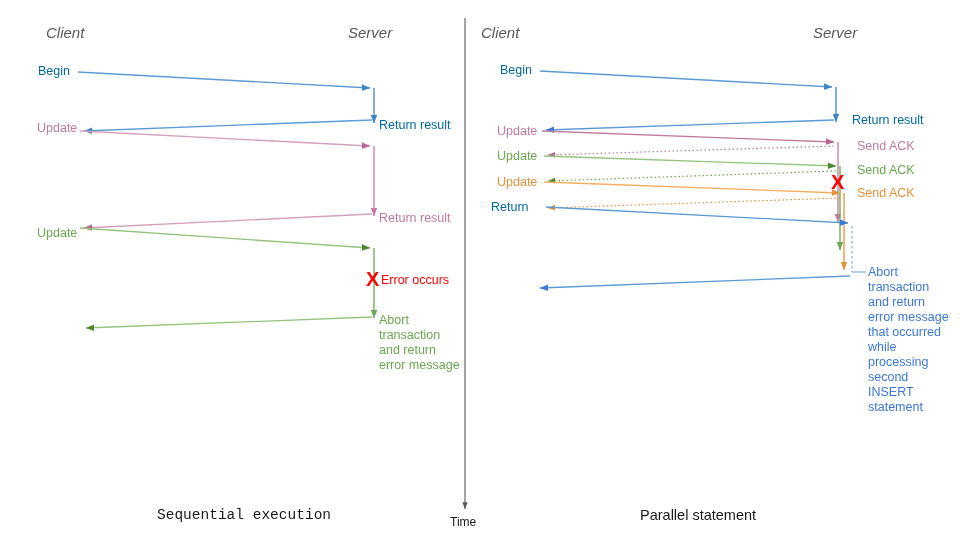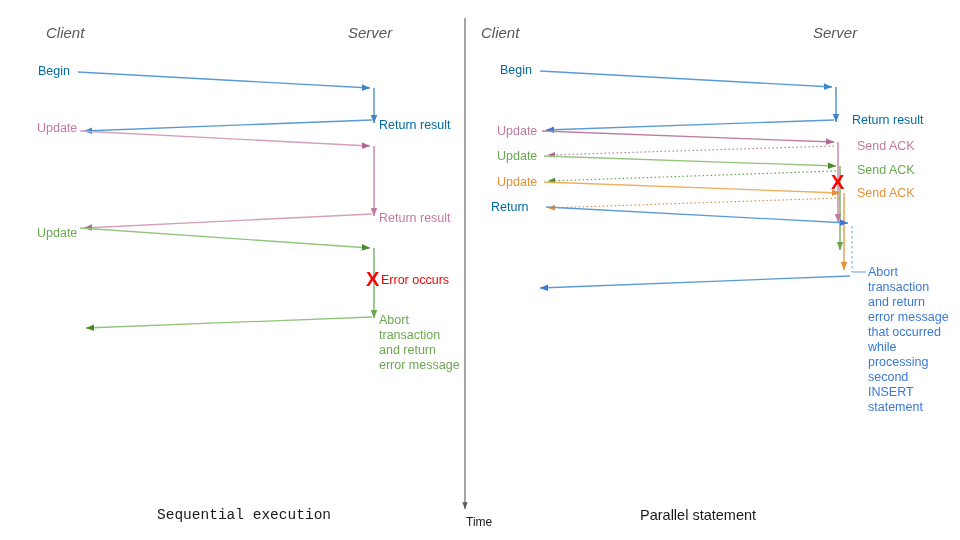--- a/index.html
+++ b/index.html
@@ -42,21 +42,20 @@
     font-size: 15px;
     color: #595959;
   }
   .caption {
     font-size: 14.5px;
     color: #1a1a1a;
   }
   .time-label {
     font-size: 12px;
     color: #1a1a1a;
-    margin-left: 16px;
   }
   .xmark {
     position: absolute;
     font-family: "Liberation Sans", sans-serif;
     font-weight: bold;
     font-size: 20px;
     color: #ff0000;
     line-height: 20px;
   }
   .c-blue    { color: #0369a1; }

